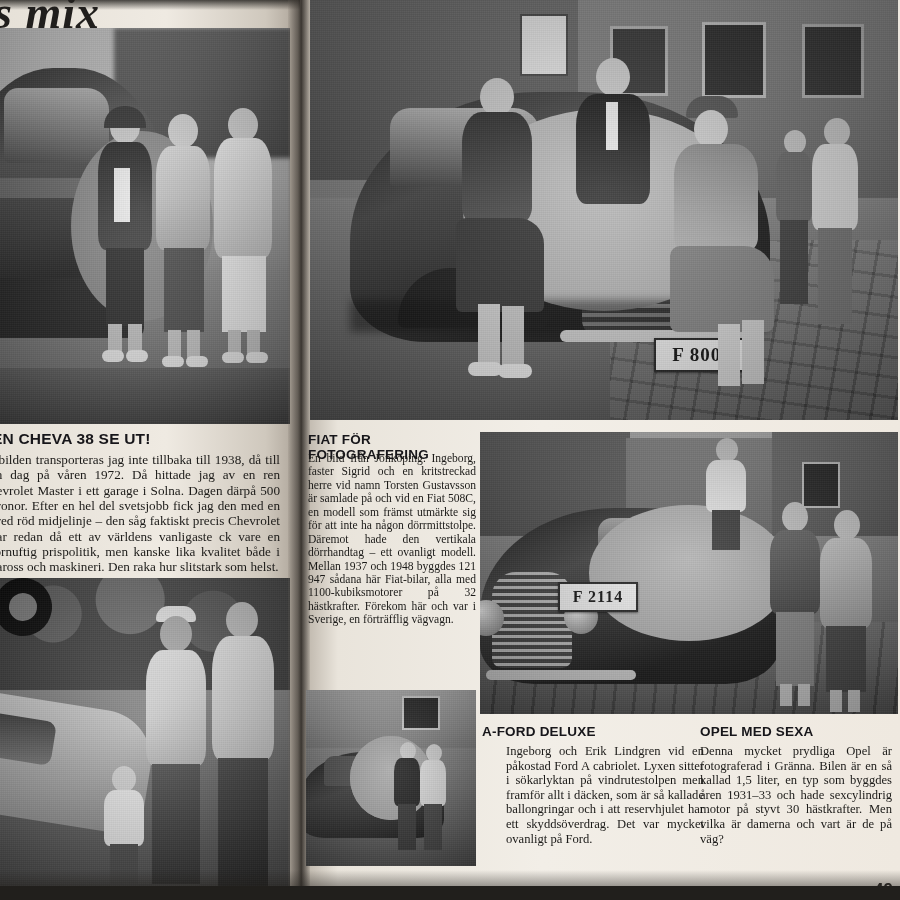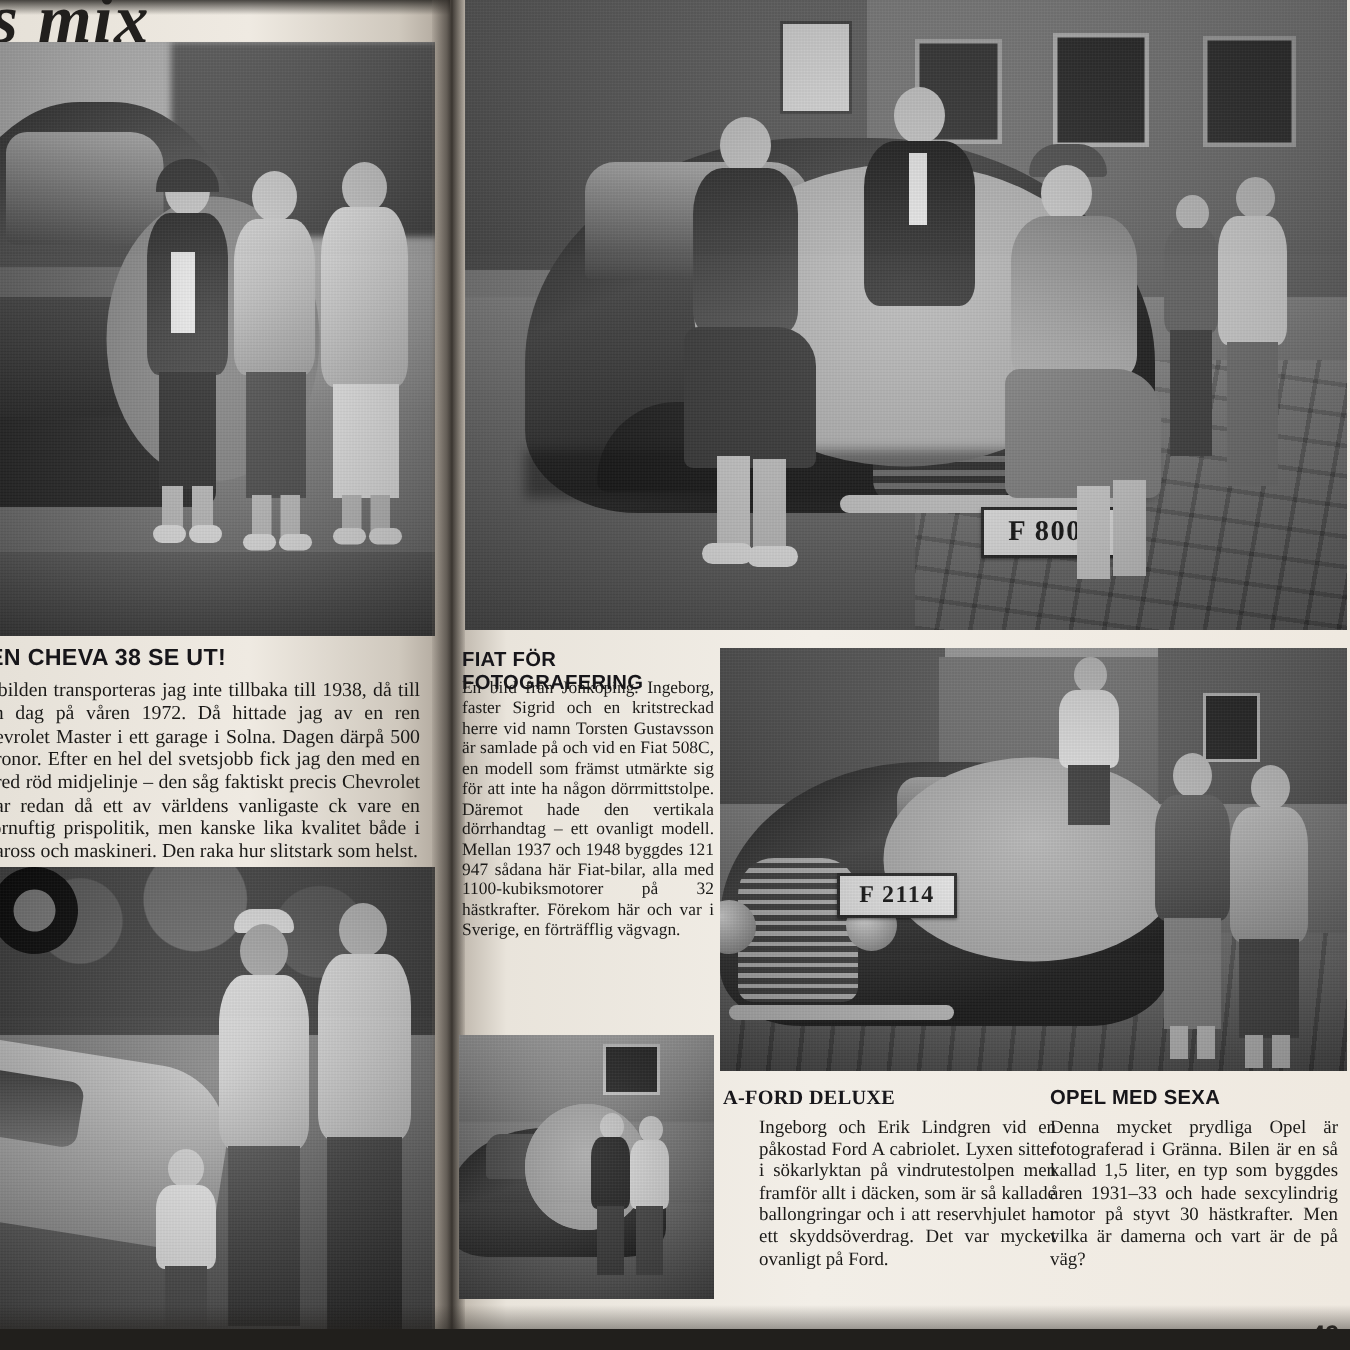--- a/index.html
+++ b/index.html
@@ -382,21 +382,21 @@
     </div>
     <div class="person" style="left:112px; top:54px; width:30px; height:110px;">
       <div class="head shape" style="left:8px; top:0; width:16px; height:18px; background:#d4cfc5;"></div>
       <div class="torso shape" style="left:2px; top:16px; width:26px; height:46px; background:#dedad2;"></div>
       <div class="shape" style="left:6px; top:60px; width:18px; height:46px; background:#4a4740;"></div>
     </div>
     <div class="grain"></div>
     <div class="vign"></div>
   </div>
 
-  <div class="headline" style="left:482px; top:724px; width:200px; font-size:13.5px;font-family:Liberation Serif, serif;">A-FORD DELUXE</div>
+  <div class="headline" style="left:482px; top:724px; width:200px; font-size:13.5px;">A-FORD DELUXE</div>
   <div class="body" style="left:506px; top:744px; width:198px; font-size:12.6px;">Ingeborg och Erik Lindgren vid en påkostad Ford A cabriolet. Lyxen sitter i sökarlyktan på vindrutestolpen men framför allt i däcken, som är så kallade ballongringar och i att reservhjulet har ett skyddsöverdrag. Det var mycket ovanligt på Ford.</div>
 
   <div class="headline" style="left:700px; top:724px; width:200px; font-size:13.5px;">OPEL MED SEXA</div>
   <div class="body" style="left:700px; top:744px; width:192px; font-size:12.6px;">Denna mycket prydliga Opel är fotograferad i Gränna. Bilen är en så kallad 1,5 liter, en typ som byggdes åren 1931–33 och hade sexcylindrig motor på styvt 30 hästkrafter. Men vilka är damerna och vart är de på väg?</div>
 
   <div class="pageno" style="left:874px; top:852px; font-size:17px;margin-top:28px;">49</div>
 
   <div class="bottom-shadow"></div>
   <div class="bottom-dark"></div>
 </div>

